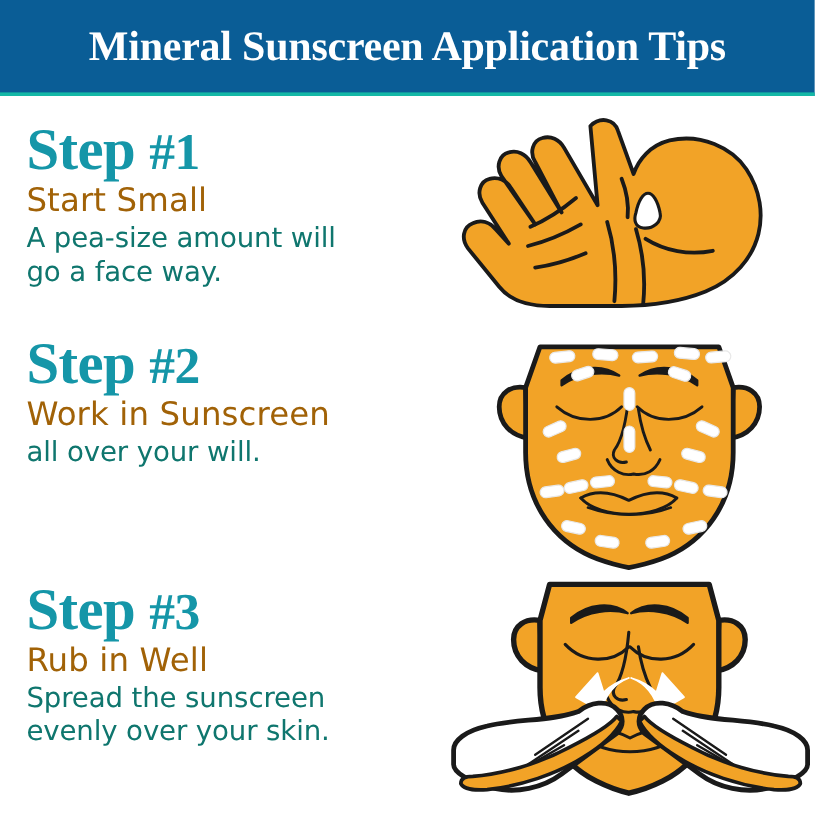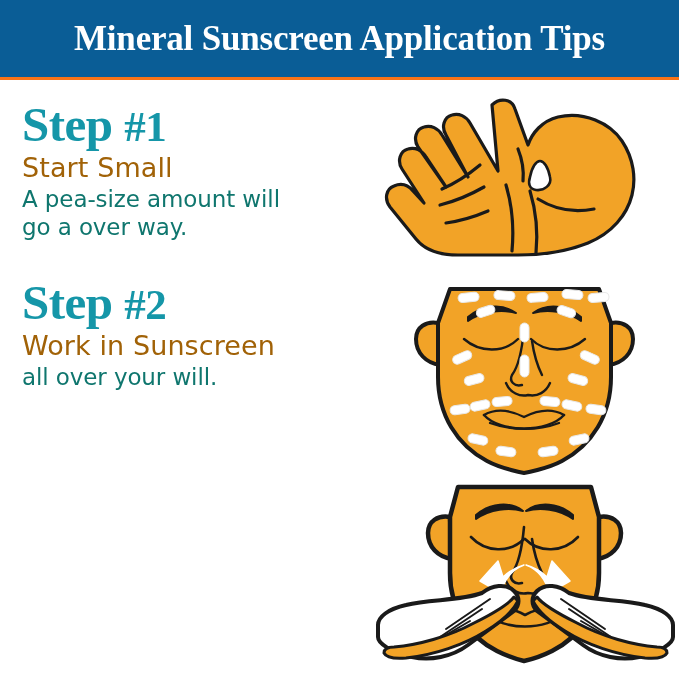--- a/index.html
+++ b/index.html
@@ -24,21 +24,21 @@
   }
 
   
   .header-band {
     position: absolute;
     left: 0;
     top: 0;
     width: 679px;
     height: 80px;
     background: #0a5d96;
-    border-bottom: 3px solid #f97316;
+    border-bottom: 3px solid #14b8a6;
     display: flex;
     align-items: center;
     justify-content: center;
     box-sizing: border-box;
   }
   .header-title {
     color: #ffffff;
     font-family: "Liberation Serif", "DejaVu Serif", serif;
     font-weight: bold;
     font-size: 35px;
@@ -124,35 +124,46 @@
   <div class="steps-col">
 
     <div class="step-block" id="step-block-0">
       <div class="step-title">
         <span>Step</span>
         <span class="step-num">#1</span>
       </div>
       <div class="step-subtitle">Start Small</div>
       <div class="step-body">
         <span class="step-body-line">A pea-size amount will</span>
-        <span class="step-body-line">go a over way.</span>
+        <span class="step-body-line">go a face way.</span>
       </div>
     </div>
 
     <div class="step-block" id="step-block-1">
       <div class="step-title">
         <span>Step</span>
         <span class="step-num">#2</span>
       </div>
       <div class="step-subtitle">Work in Sunscreen</div>
       <div class="step-body">
         <span class="step-body-line">all over your will.</span>
       </div>
     </div>
 
+    <div class="step-block" id="step-block-2">
+      <div class="step-title">
+        <span>Step</span>
+        <span class="step-num">#3</span>
+      </div>
+      <div class="step-subtitle">Rub in Well</div>
+      <div class="step-body">
+        <span class="step-body-line">Spread the sunscreen</span>
+        <span class="step-body-line">evenly over your skin.</span>
+      </div>
+    </div>
 
   </div>
 
   <div class="art-col">
 
     <div class="art-slot" id="art-hand">
       <svg viewBox="0 0 307 190" xmlns="http://www.w3.org/2000/svg">
         <g stroke="#1a1a1a" stroke-width="3.2" stroke-linejoin="round" stroke-linecap="round">
           <path fill="#f2a327" d="M120 22
                    C128 14 140 16 143 26

